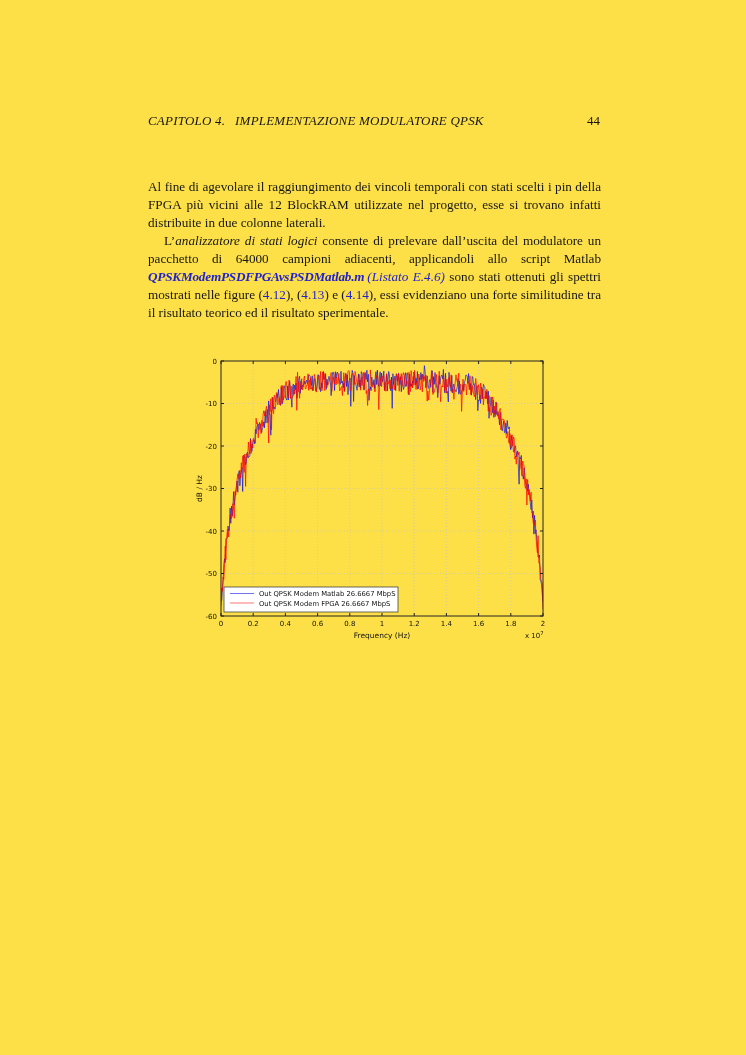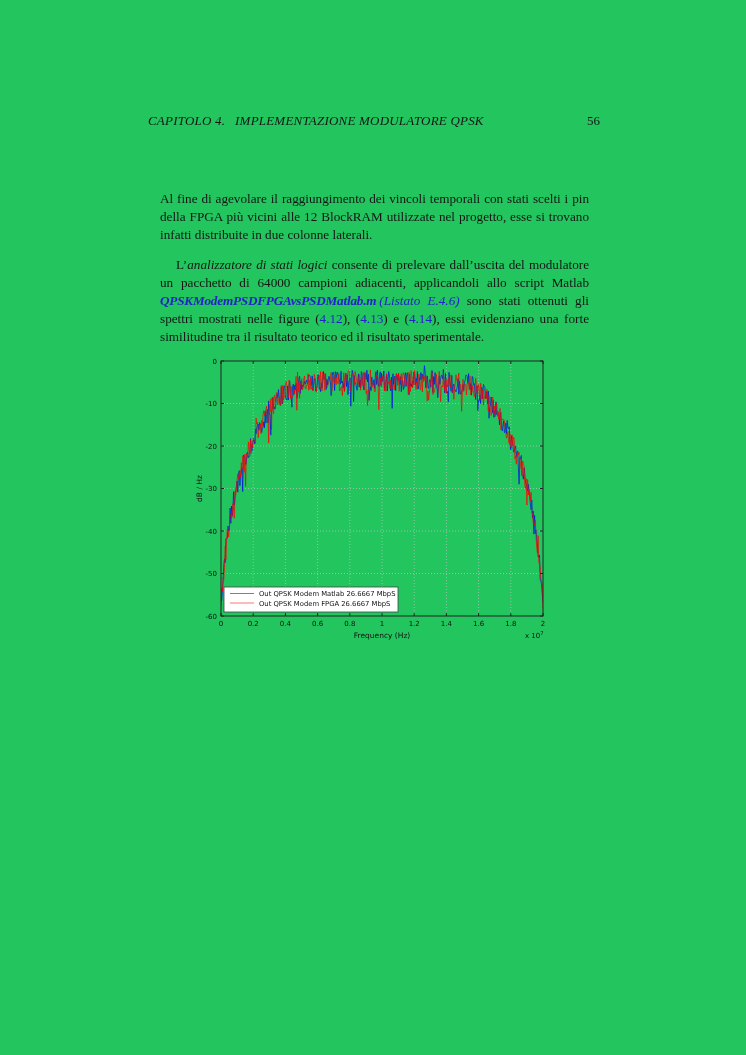--- a/index.html
+++ b/index.html
@@ -1,34 +1,34 @@
 <!DOCTYPE html>
 <html><head>
 <meta charset="utf-8">
 <style>
   html,body{margin:0;padding:0;background:#ffffff;}
   .page{
-    position:relative;width:746px;height:1055px;background:#22c55e;
+    position:relative;width:746px;height:1055px;background:#fde047;
     font-family:"Liberation Serif","DejaVu Serif",serif;color:#161616;overflow:hidden;
   }
   
   .header{
     position:absolute;left:148px;top:113px;width:452px;
     display:flex;justify-content:space-between;align-items:baseline;
     font-size:13px;
   }
   .header .htleft{font-style:italic;letter-spacing:.2px;}
   .header .chapter{margin-right:10px;}
   .header .pagenum{font-style:normal;}
   
   .body-text{
     position:absolute;left:148px;top:178px;width:453px;
     font-size:13.2px;line-height:18px;text-align:justify;
   }
-  .para{margin:12px;}
+  .para{margin:0;}
   .para.indent{text-indent:16px;}
   .emph{font-style:italic;}
   .script-name{font-weight:700;font-style:italic;color:#2222cc;letter-spacing:-.2px;}
   .listato{font-style:italic;color:#2222cc;margin-left:3px;}
   .ref{color:#2222cc;}
   
   .chart-figure{position:absolute;left:193px;top:350px;width:362px;height:300px;margin:0;}
   .caption{
     position:absolute;left:0;top:663px;width:746px;
     text-align:center;font-size:13px;
@@ -36,21 +36,21 @@
 </style>
 </head>
 <body>
 
 <div class="page">
 
   <div class="header">
     <div class="htleft">
       <span class="chapter">CAPITOLO 4.</span><span>IMPLEMENTAZIONE MODULATORE QPSK</span>
     </div>
-    <span class="pagenum">56</span>
+    <span class="pagenum">44</span>
   </div>
 
   <div class="body-text">
     <p class="para">Al fine di agevolare il raggiungimento dei vincoli temporali con stati scelti i pin della FPGA più vicini alle 12 BlockRAM utilizzate nel progetto, esse si trovano infatti distribuite in due colonne laterali.</p>
     <p class="para indent"><span>L’</span><span class="emph">analizzatore di stati logici</span><span> consente di prelevare dall’uscita del modulatore un pacchetto di 64000 campioni adiacenti, applicandoli allo script Matlab </span><span class="script-name">QPSKModemPSDFPGAvsPSDMatlab.m</span><span class="listato">(Listato E.4.6)</span><span> sono stati ottenuti gli spettri mostrati nelle figure (</span><span class="ref">4.12</span><span>), (</span><span class="ref">4.13</span><span>) e (</span><span class="ref">4.14</span><span>), essi evidenziano una forte similitudine tra il risultato teorico ed il risultato sperimentale.</span></p>
   </div>
 
   <figure class="chart-figure">
     <svg id="chart-svg" width="362" height="300" viewBox="0 0 362 300" xmlns="http://www.w3.org/2000/svg">
         <defs>

